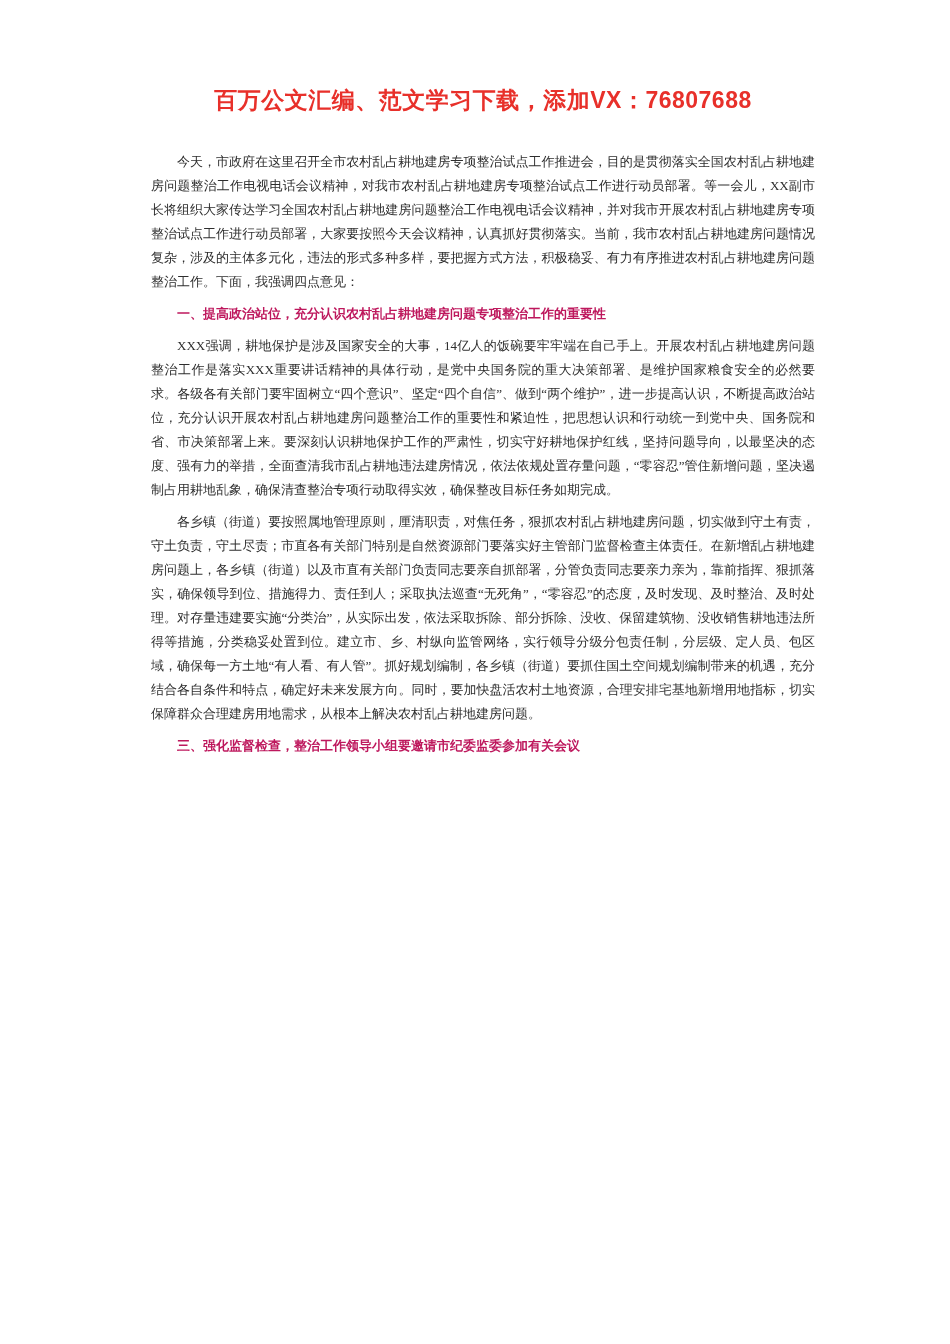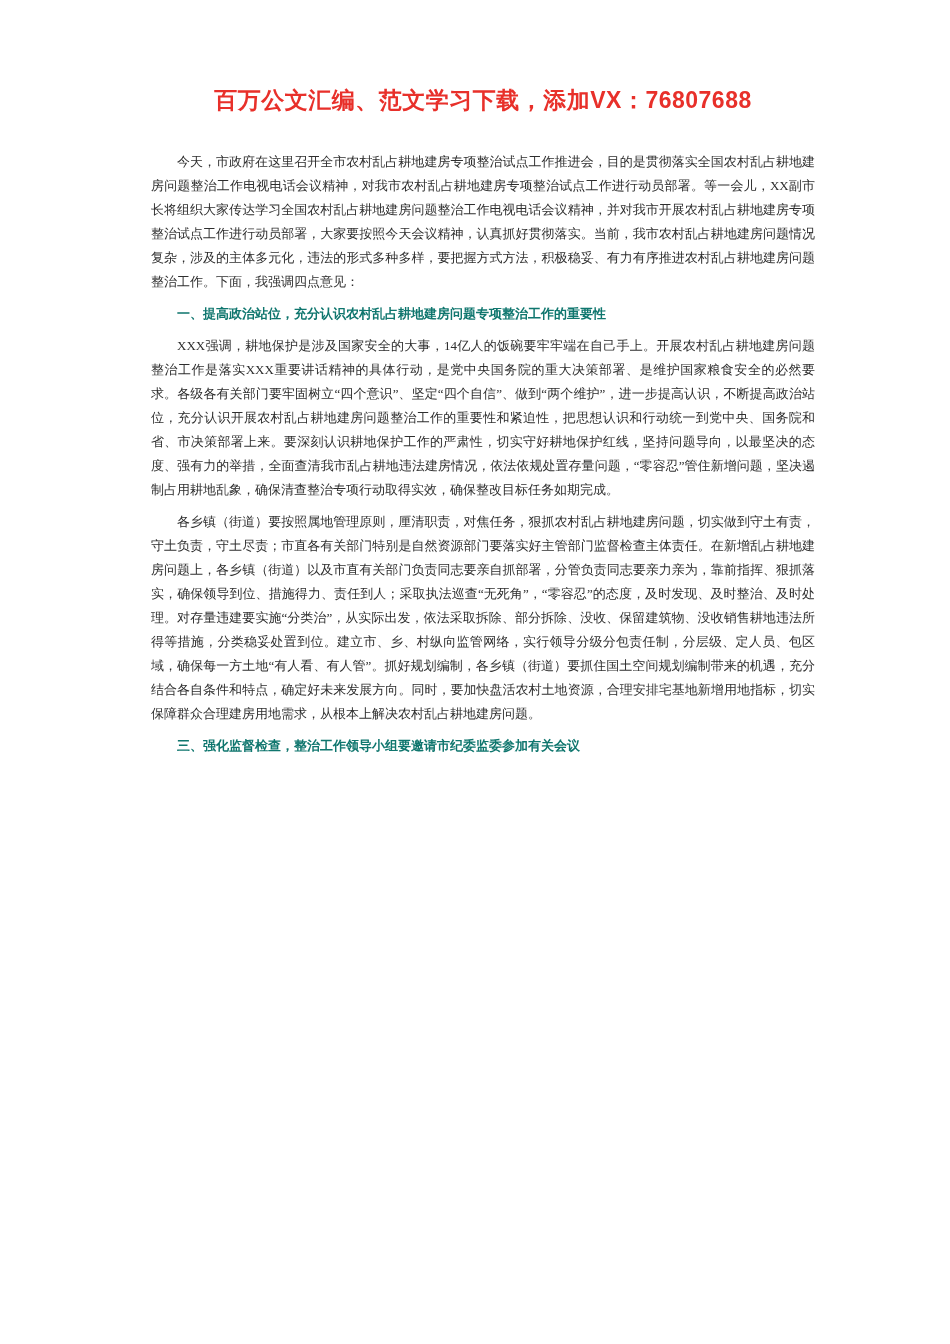--- a/index.html
+++ b/index.html
@@ -41,21 +41,21 @@
     text-justify: inter-ideograph;
     text-indent: 2em;
     word-break: break-all;
     overflow-wrap: break-word;
   }
   .content p.para {
     color: #2e2e2e;
     font-weight: 400;
   }
   .content p.heading {
-    color: #0f766e;
+    color: #be185d;
     font-weight: 700;
   }
 </style>
 </head>
 <body>
 
 <div class="page">
   <div class="promo">百万公文汇编、范文学习下载，添加VX：76807688</div>
 
   <div class="content">

